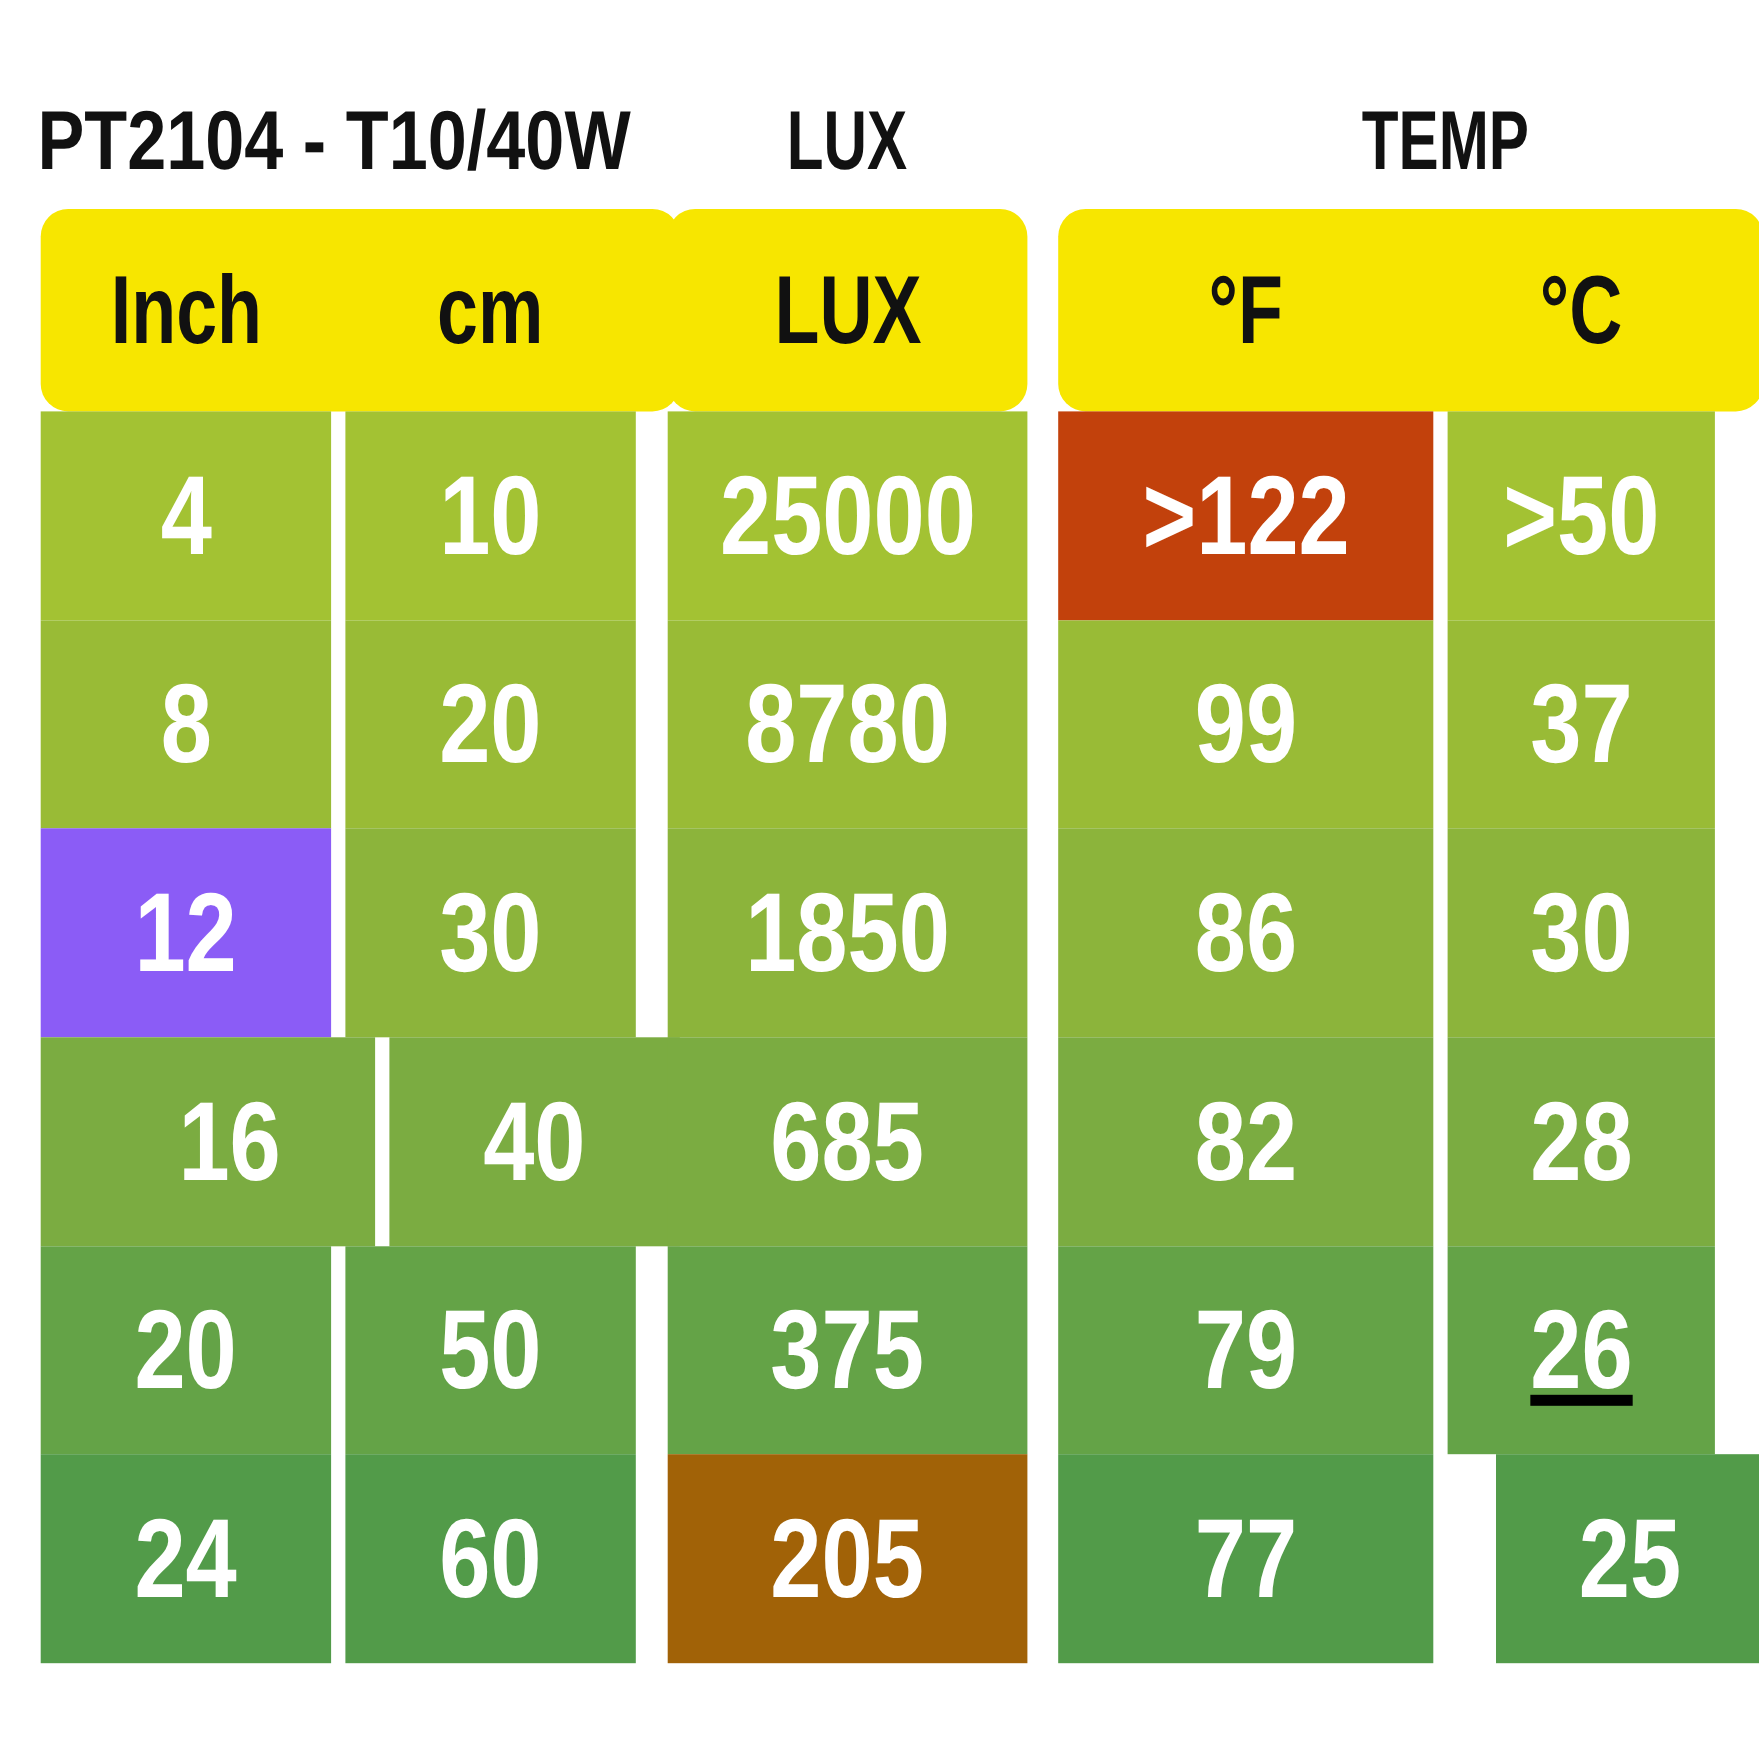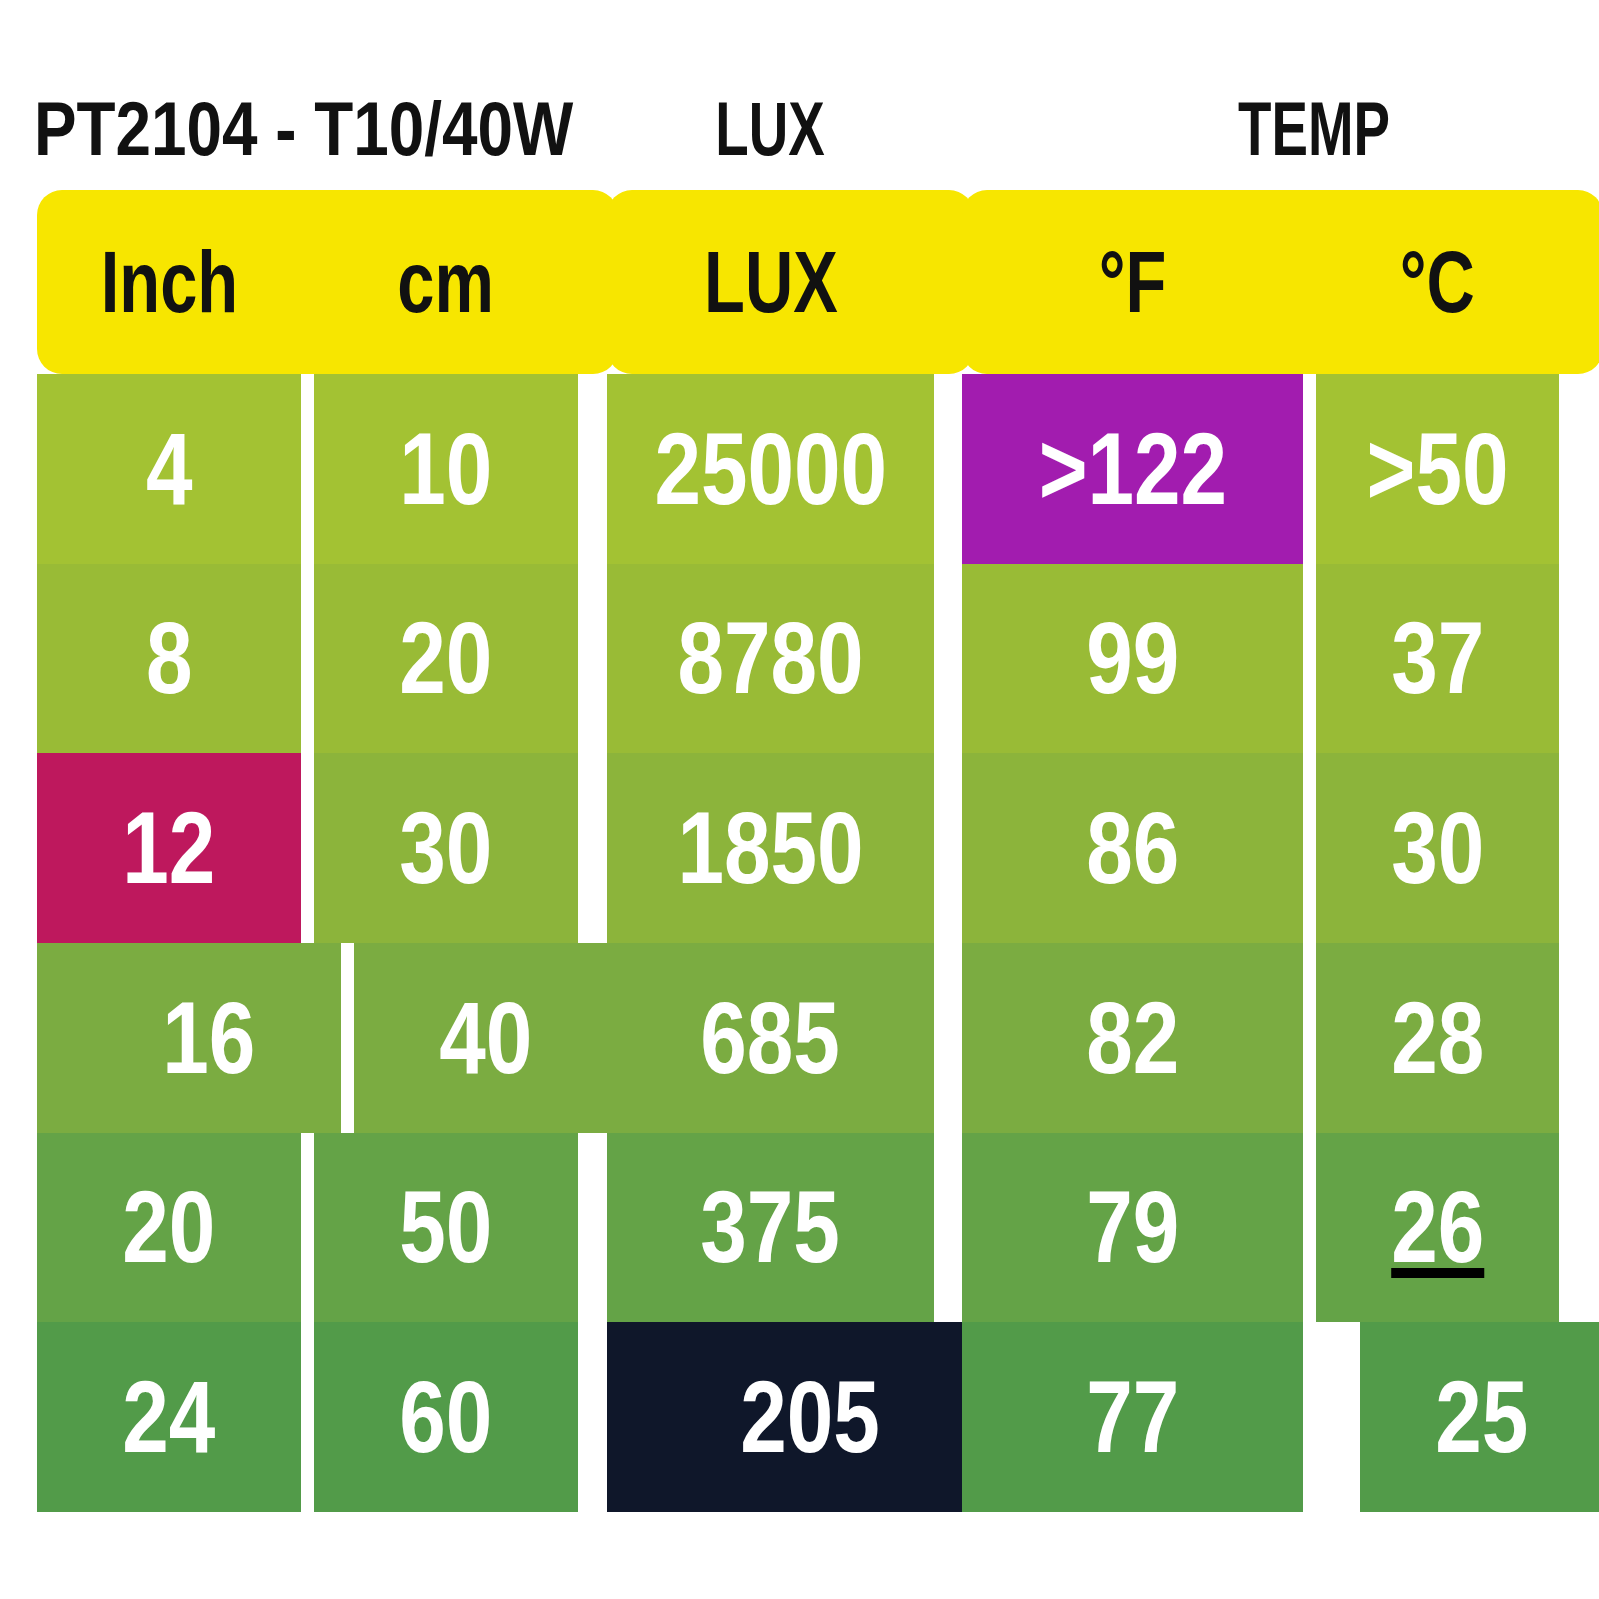--- a/index.html
+++ b/index.html
@@ -62,21 +62,21 @@
     <div class="row">
       <span class="cell w264" style="background: rgb(153, 187, 54);">
           <i class="cT" style="font-style:normal">8</i>
         </span>
       <span class="spacer13"></span>
       <span class="cell w264" style="background: rgb(153, 187, 54);">
           <i class="cT" style="font-style:normal">20</i>
         </span>
     </div>
     <div class="row">
-      <span class="cell w264" style="background: #be185d; text-align: center;">
+      <span class="cell w264" style="background: #8b5cf6; text-align: center;">
           <i class="cT" style="font-style:normal">12</i>
         </span>
       <span class="spacer13"></span>
       <span class="cell w264" style="background: rgb(140, 180, 59);">
           <i class="cT" style="font-style:normal">30</i>
         </span>
     </div>
     <div class="row">
       <span class="cell w264" style="background: rgb(123, 172, 65); padding-left: 40px;">
           <i class="cT" style="font-style:normal">16</i>
@@ -131,38 +131,38 @@
       <span class="cell w327" style="background: rgb(123, 172, 65);">
           <i class="cT" style="font-style:normal">685</i>
         </span>
     </div>
     <div class="row">
       <span class="cell w327" style="background: rgb(100, 163, 71);">
           <i class="cT" style="font-style:normal">375</i>
         </span>
     </div>
     <div class="row">
-      <span class="cell w327" style="background: #0f172a; padding-left: 40px;">
+      <span class="cell w327" style="background: #a16207;">
           <i class="cT" style="font-style:normal">205</i>
         </span>
     </div>
   </div>
 
   <div class="group g3">
     <div class="header" style="background: rgb(247, 230, 0);">
       <span class="hcell w341">
           <i class="hT" style="font-style:normal">°F</i>
         </span>
       <span class="spacer13"></span>
       <span class="hcell w243">
           <i class="hT" style="font-style:normal">°C</i>
         </span>
     </div>
     <div class="row">
-      <span class="cell w341" style="background: #a21caf;">
+      <span class="cell w341" style="background: #c2410c;">
           <i class="cT" style="font-style:normal">&gt;122</i>
         </span>
       <span class="spacer13"></span>
       <span class="cell w243" style="background: rgb(163, 194, 51);">
           <i class="cT" style="font-style:normal">&gt;50</i>
         </span>
     </div>
     <div class="row">
       <span class="cell w341" style="background: rgb(153, 187, 54);">
           <i class="cT" style="font-style:normal">99</i>

